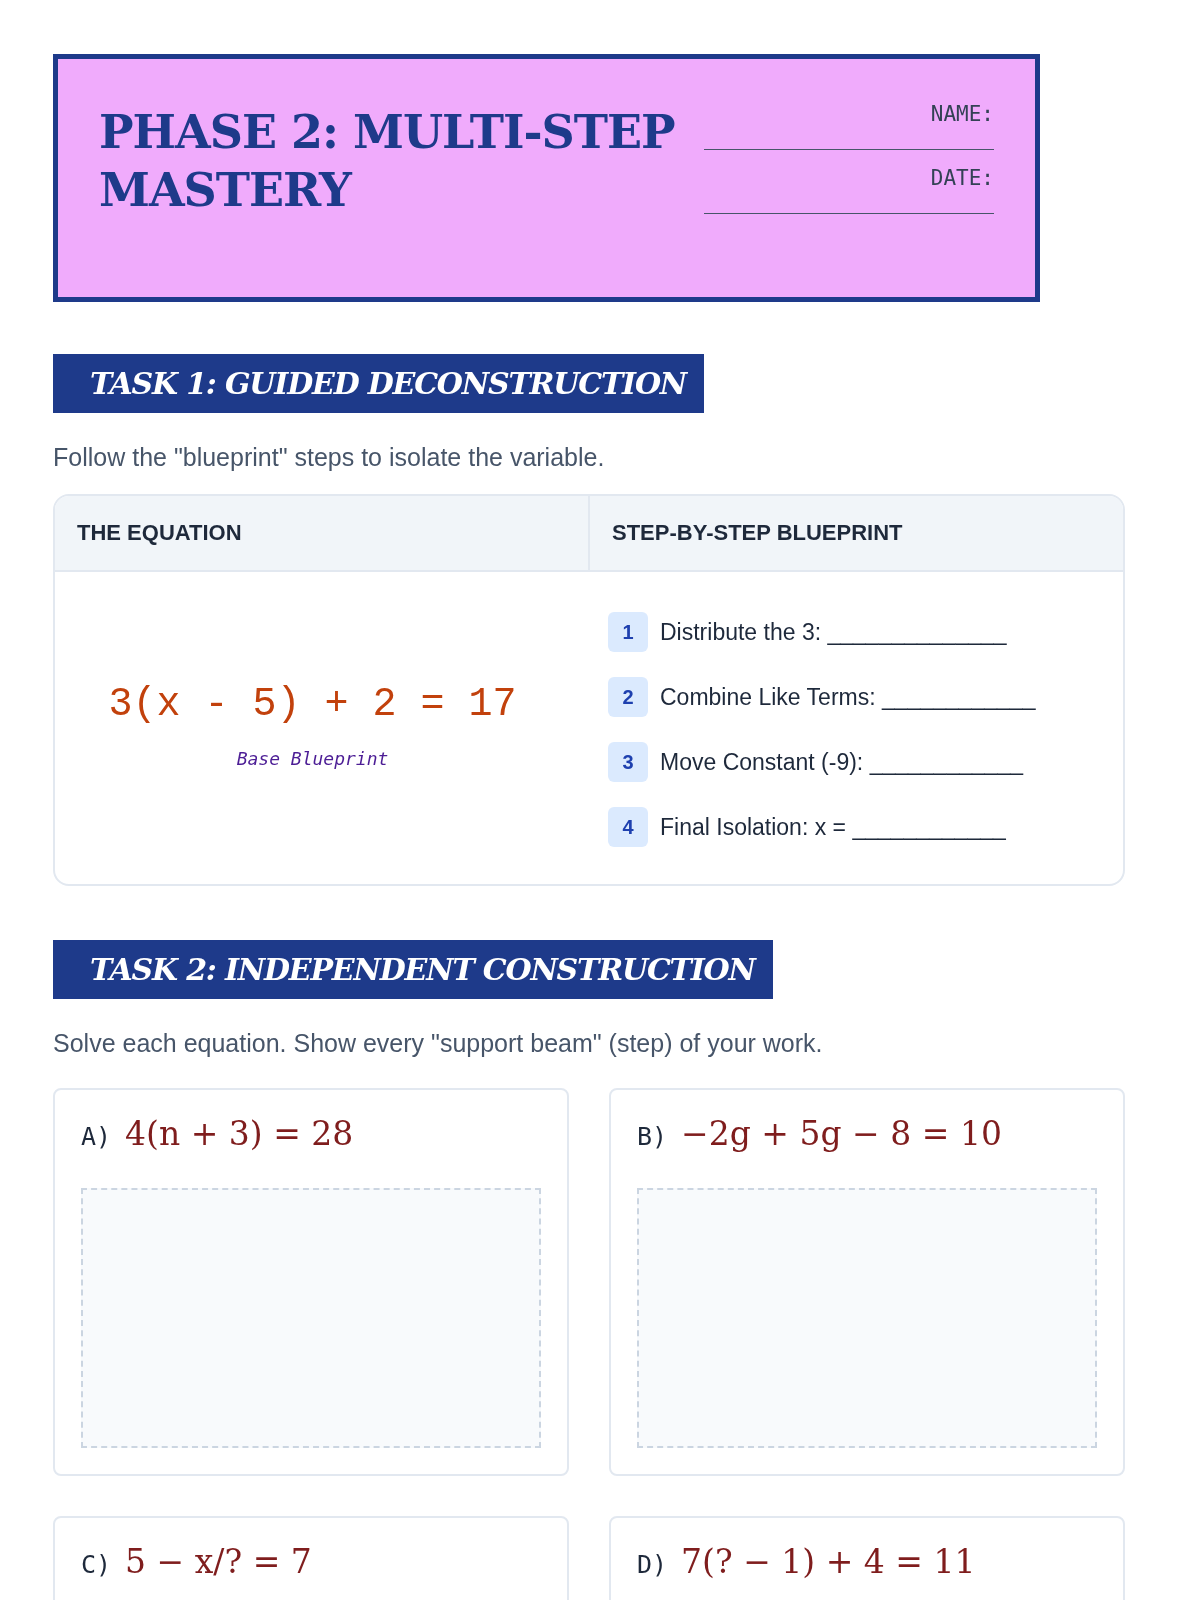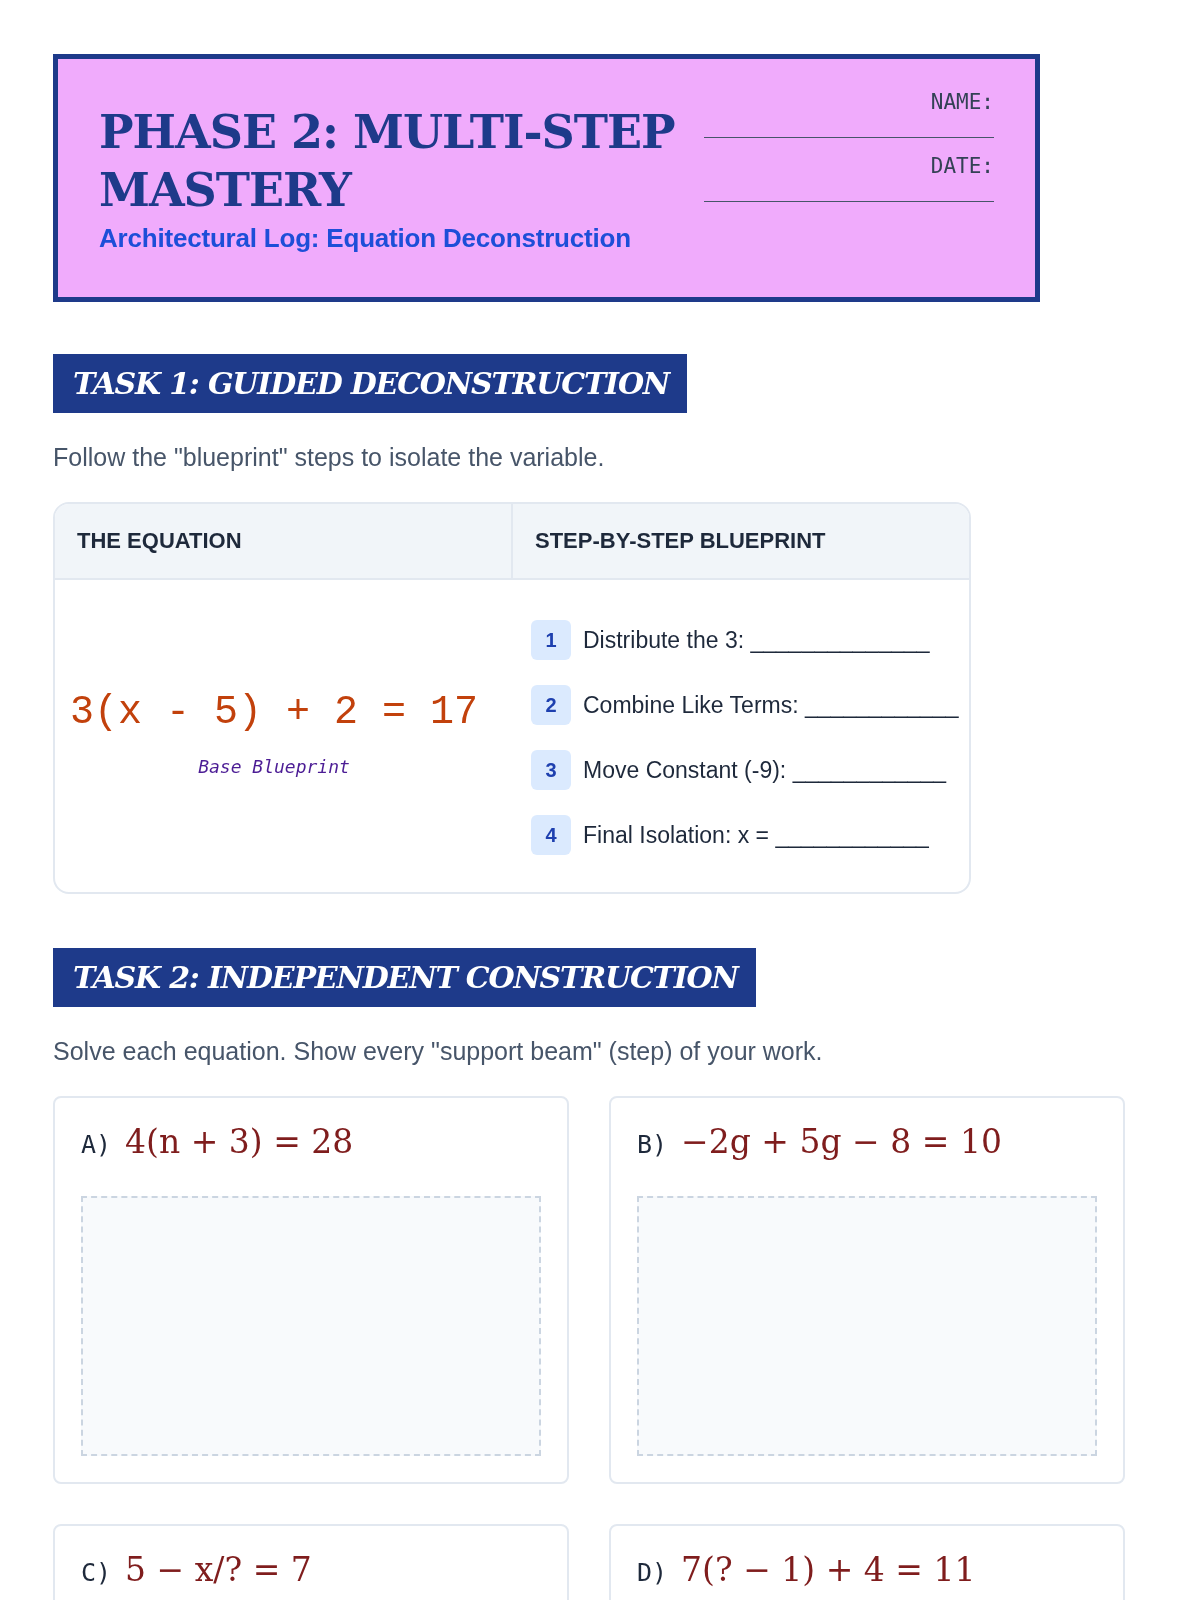--- a/index.html
+++ b/index.html
@@ -30,45 +30,45 @@
     letter-spacing: -1px;
     width: 640px;
     margin: 0;
   }
   .subtitle {
     position: absolute; left: 41px; top: 164px;
     font-size: 26px; font-weight: bold; color: #1d4ed8;
     letter-spacing: -0.2px;
   }
   .meta {
-    position: absolute; right: 41px; top: 30px; width: 290px;
+    position: absolute; right: 41px; top: 42px; width: 290px;
     font-family: "DejaVu Sans Mono", monospace;
     font-size: 21px; color: #334155; text-align: right;
   }
   .meta-label { height: 26px; line-height: 26px; }
   .meta-line { border-bottom: 1.5px solid #475569; height: 22px; margin-bottom: 15px; }
 
   
   .task-head {
     display: inline-block;
     background: #1e3a8a; color: #ffffff;
     font-family: "DejaVu Serif", serif;
     font-weight: bold; font-style: italic;
     font-size: 30px; letter-spacing: -1.2px;
-    padding: 10px 18px 10px 20px;
+    padding: 10px 18px 10px 37px;
     height: 39px; line-height: 39px;
   }
   .task-desc { font-size: 25px; color: #475569; margin: 30px 0 0 0; }
   .task1 { margin-top: 52px; }
 
   
   .bp-table {
-    margin-top: 30px;
+    margin-top: 22px;
     border: 2px solid #e2e8f0; border-radius: 16px;
-    width: 918px; height: 392px; box-sizing: border-box;
+    width: 1072px; height: 392px; box-sizing: border-box;
     overflow: hidden;
   }
   .bp-head { display: flex; height: 74px; background: #f1f5f9; border-bottom: 2px solid #e2e8f0; }
   .bp-head div {
     flex: 1; font-weight: bold; font-size: 22px; color: #1e293b;
     padding: 24px 0 0 22px; box-sizing: border-box;
   }
   .bp-head div:first-child { border-right: 2px solid #e2e8f0; }
   .bp-body { display: flex; height: 316px; }
   .bp-eq { flex: 1; position: relative; }
@@ -107,21 +107,20 @@
     border: 2px dashed #cbd5e1; background: #f8fafc; box-sizing: border-box;
   }
 </style>
 </head>
 <body>
 
 <div class="page">
 
   <div class="header">
     <h1 class="title">PHASE 2: MULTI-STEP MASTERY</h1>
-    <div class="subtitle">Architectural Log: Equation Deconstruction</div>
     <div class="meta">
       <div class="meta-label">NAME:</div>
       <div class="meta-line"></div>
       <div class="meta-label">DATE:</div>
       <div class="meta-line"></div>
     </div>
   </div>
 
   <div class="task1">
     <div class="task-head">TASK 1: GUIDED DECONSTRUCTION</div>

